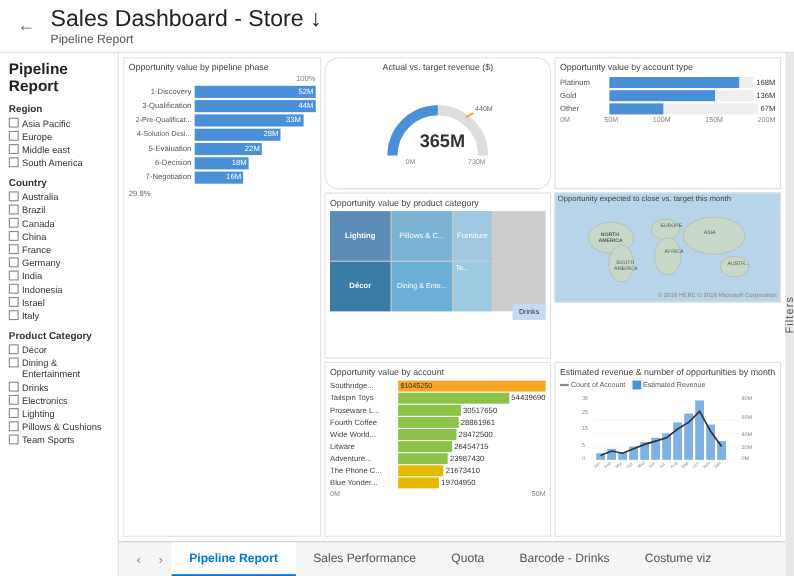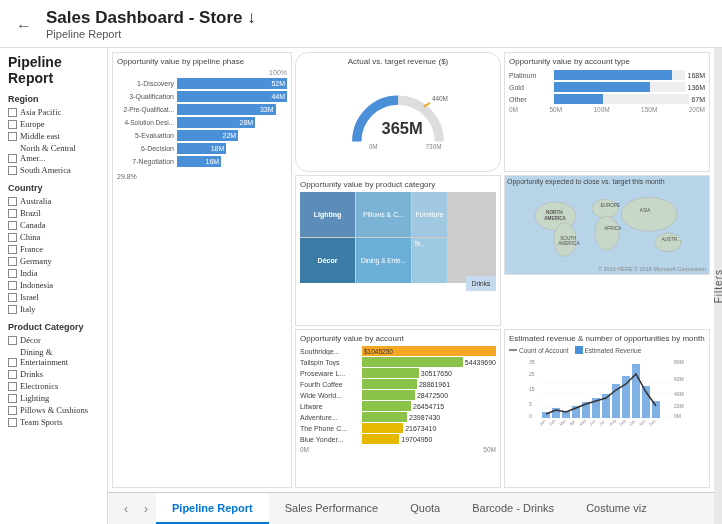--- a/index.html
+++ b/index.html
@@ -4,36 +4,36 @@
   <style>
     * { box-sizing: border-box; margin: 0; padding: 0; }
     body { font-family: 'Segoe UI', Arial, sans-serif; background: #f0f0f0; width: 722px; height: 524px; overflow: hidden; }
 
     .app-container { width: 722px; height: 524px; display: flex; flex-direction: column; background: #fff; }
 
     
     .header { height: 48px; background: #fff; border-bottom: 1px solid #ddd; display: flex; align-items: center; padding: 0 12px; gap: 10px; }
     .back-btn { width: 24px; height: 24px; display: flex; align-items: center; justify-content: center; cursor: pointer; color: #666; font-size: 16px; }
     .header-text { display: flex; flex-direction: column; }
-    .header-title { font-size: 17px; font-weight: 700; color: #222; }
+    .header-title { font-size: 21px; font-weight: 400; color: #222; }
     .header-subtitle { font-size: 11px; color: #555; }
 
     
     .main-layout { display: flex; flex: 1; overflow: hidden; }
 
     
     .side-panel { width: 8px; background: #e8e8e8; display: flex; align-items: center; justify-content: center; cursor: pointer; position: relative; }
     .side-panel-label { writing-mode: vertical-rl; font-size: 10px; color: #555; transform: rotate(180deg); letter-spacing: 1px; }
 
     
     .left-panel { width: 108px; padding: 6px 8px; border-right: 1px solid #ddd; font-size: 9px; color: #333; overflow-y: auto; flex-shrink: 0; }
     .panel-title { font-size: 14px; font-weight: 600; color: #222; margin-bottom: 8px; }
     .filter-section { margin-bottom: 8px; }
     .filter-label { font-weight: 600; font-size: 9px; color: #333; margin-bottom: 3px; }
-    .filter-item { display: flex; align-items: flex-end; gap: 3px; margin-bottom: 2px; font-size: 8.5px; font-family: Liberation Serif, serif; }
+    .filter-item { display: flex; align-items: flex-start; gap: 3px; margin-bottom: 2px; font-size: 8.5px; }
     .checkbox { width: 9px; height: 9px; border: 1px solid #888; flex-shrink: 0; }
 
     
     .content-area { flex: 1; overflow: hidden; display: flex; flex-direction: column; }
 
     
     .dashboard { flex: 1; padding: 6px; display: grid; grid-template-columns: 180px 1fr 1fr; grid-template-rows: auto auto auto; gap: 4px; overflow: hidden; }
 
     
     .chart-box { background: #fff; border: 1px solid #e0e0e0; padding: 4px; }
@@ -91,24 +91,20 @@
             <div class="checkbox"></div>
             <span>Asia Pacific</span>
           </div>
         <div class="filter-item">
             <div class="checkbox"></div>
             <span>Europe</span>
           </div>
         <div class="filter-item">
             <div class="checkbox"></div>
             <span>Middle east</span>
-          </div>
-        <div class="filter-item">
-            <div class="checkbox"></div>
-            <span>North &amp; Central Amer...</span>
           </div>
         <div class="filter-item">
             <div class="checkbox"></div>
             <span>South America</span>
           </div>
       </div>
 
       <div class="filter-section">
         <div class="filter-label">Country</div>
         <div class="filter-item">

